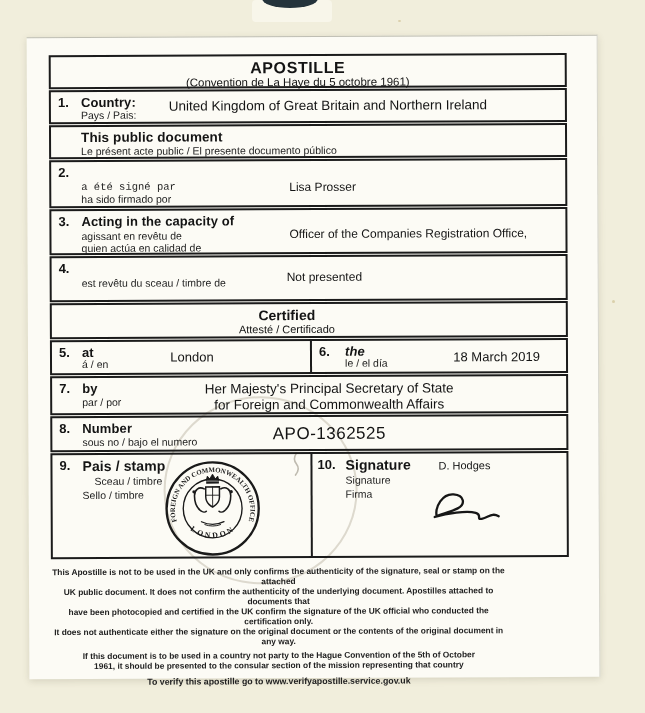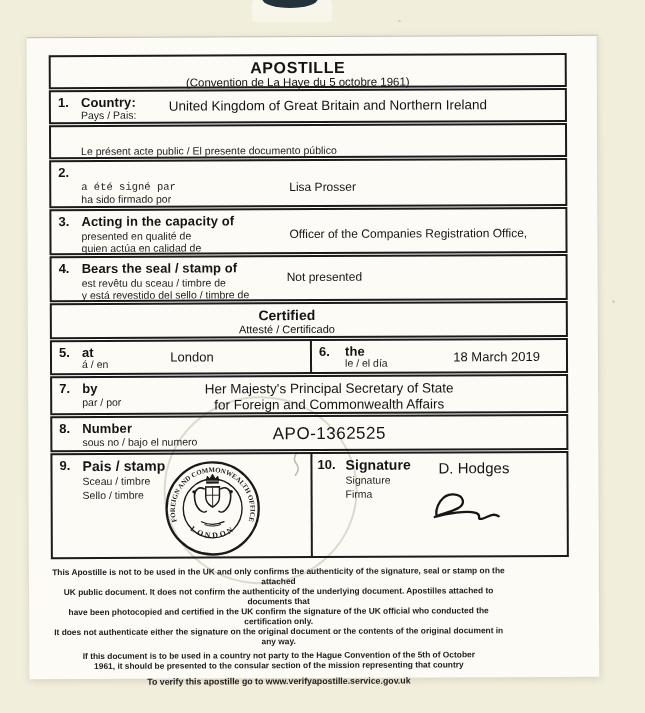--- a/index.html
+++ b/index.html
@@ -81,61 +81,60 @@
       </div>
 
       <div class="row" style="height:34px;">
         <span class="num">1.</span>
         <span class="lbl">Country:</span>
         <span class="sub" style="top:17px;">Pays / Pais:</span>
         <span class="val ctr" style="left:42px;right:2px;top:7px;font-size:13.5px;">United Kingdom of Great Britain and Northern Ireland</span>
       </div>
 
       <div class="row" style="height:34px;">
+        <span class="lbl" style="font-size:13.5px;">This public document</span>
         <span class="sub" style="top:18px;">Le présent acte public / El presente documento público</span>
       </div>
 
       <div class="row" style="height:48px;">
         <span class="num">2.</span>
         <span class="sub" style="top:19px;font-family:Liberation Mono, monospace;">a été signé par</span>
         <span class="sub" style="top:31px;">ha sido firmado por</span>
         <span class="val" style="left:238px;top:19px;">Lisa Prosser</span>
       </div>
 
       <div class="row" style="height:46px;">
         <span class="num">3.</span>
         <span class="lbl">Acting in the capacity of</span>
-        <span class="sub" style="top:19px;">presented en qualité de</span>
+        <span class="sub" style="top:19px;">agissant en revêtu de</span>
         <span class="sub" style="top:31px;">quien actúa en calidad de</span>
         <span class="val" style="left:238px;top:17px;">Officer of the Companies Registration Office,</span>
       </div>
 
       <div class="row" style="height:46px;">
         <span class="num">4.</span>
-        <span class="lbl">Bears the seal / stamp of</span>
         <span class="sub" style="top:19px;">est revêtu du sceau / timbre de</span>
-        <span class="sub" style="top:31px;">y está revestido del sello / timbre de</span>
         <span class="val" style="left:235px;top:13px;">Not presented</span>
       </div>
 
       <div class="row" style="height:36px;">
         <div id="cert-title">Certified</div>
         <div id="cert-sub">Attesté / Certificado</div>
       </div>
 
       <div class="row split" style="height:35px;">
         <div class="cell-l">
           <span class="num">5.</span>
           <span class="lbl">at</span>
           <span class="sub" style="top:16px;">á / en</span>
           <span class="val ctr" style="left:80px;width:120px;top:8px;font-size:13px;">London</span>
         </div>
         <div class="cell-r">
           <span class="num">6.</span>
-          <span class="lbl" style="left:33px;">the</span>
+          <span class="lbl" style="left:33px;font-style:italic;">the</span>
           <span class="sub" style="left:33px;top:16px;">le / el día</span>
           <span class="val" style="right:26px;top:9px;font-size:13px;">18 March 2019</span>
         </div>
       </div>
 
       <div class="row" style="height:39px;">
         <span class="num">7.</span>
         <span class="lbl">by</span>
         <span class="sub" style="top:18px;">par / por</span>
         <div class="val ctr" style="left:42px;right:2px;top:4px;font-size:13.5px;line-height:15.5px;">
@@ -148,21 +147,21 @@
         <span class="num">8.</span>
         <span class="lbl">Number</span>
         <span class="sub" style="top:18px;">sous no / bajo el numero</span>
         <span class="val ctr" style="left:42px;right:2px;top:7px;font-size:17px;letter-spacing:.5px;">APO-1362525</span>
       </div>
 
       <div class="row split" style="height:106px;">
         <div class="cell-l">
           <span class="num">9.</span>
           <span class="lbl" style="font-size:14px;">Pais / stamp</span>
-          <span class="sub" style="top:20px;">Sceau / timbre</span>
+          <span class="sub" style="top:20px;margin-left:12px;">Sceau / timbre</span>
           <span class="sub" style="top:34px;">Sello / timbre</span>
 
           <svg style="position:absolute;left:111px;top:5px;" width="98" height="98" viewBox="0 0 100 100">
             <circle cx="50" cy="50" r="47" fill="none" stroke="#1a1a1a" stroke-width="2.4"></circle>
             <circle cx="50" cy="50" r="30" fill="none" stroke="#1a1a1a" stroke-width="1.4"></circle>
             <defs>
               <path id="arcTop" d="M 13 62 A 38.5 38.5 0 1 1 87 62" fill="none"></path>
               <path id="arcBot" d="M 16.5 58 A 36.5 36.5 0 0 0 83.5 58" fill="none"></path>
             </defs>
             <text font-size="7" font-weight="bold" fill="#1a1a1a">
@@ -184,21 +183,21 @@
               <path d="M42,66.5 q8,3 16,0" stroke-width="1"></path>
             </g>
           </svg>
         </div>
 
         <div class="cell-r">
           <span class="num" style="left:5px;">10.</span>
           <span class="lbl" style="left:33px;font-size:14px;">Signature</span>
           <span class="sub" style="left:33px;top:20px;">Signature</span>
           <span class="sub" style="left:33px;top:34px;">Firma</span>
-          <span class="val" style="left:126px;top:6px;font-size:15px;">D. Hodges</span>
+          <span class="val" style="left:126px;top:6px;font-size:11px;">D. Hodges</span>
 
           <svg style="position:absolute;left:118px;top:34px;" width="82" height="40" viewBox="0 0 82 40">
             <path d="M6,29 C4,19 12,6 23,7 C34,8 35,17 27,21 C20,24.5 11,26.5 4,29.5 C16,26 36,23 45,25.5 C52,27.5 45,32.5 51,31.5 C58,30.3 61,25 68,29" fill="none" stroke="#161616" stroke-width="2.3" stroke-linecap="round" stroke-linejoin="round"></path>
           </svg>
         </div>
       </div>
 
     </div>
 
     <div id="footer">

